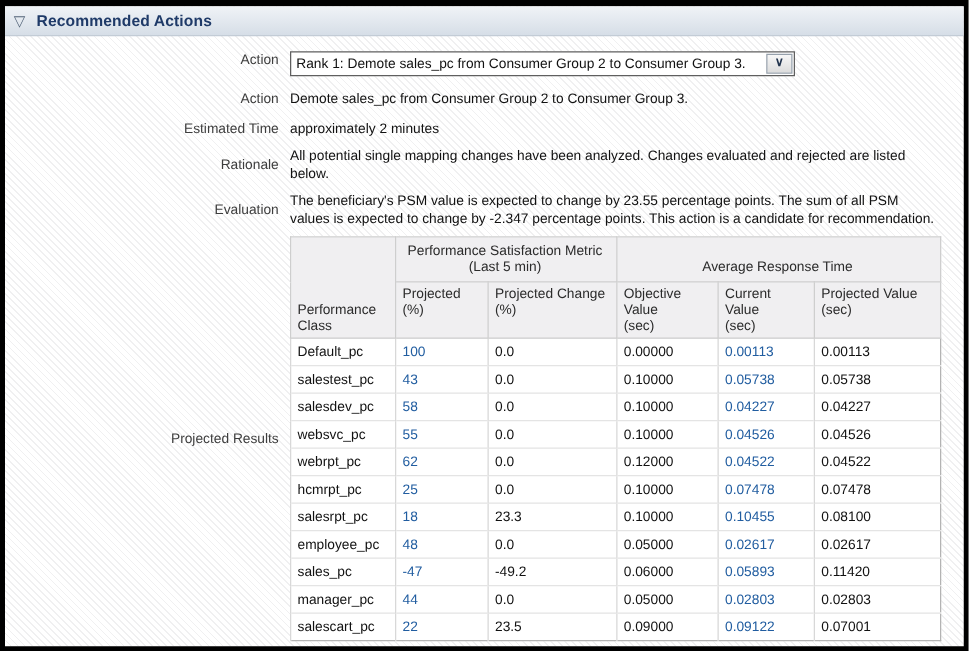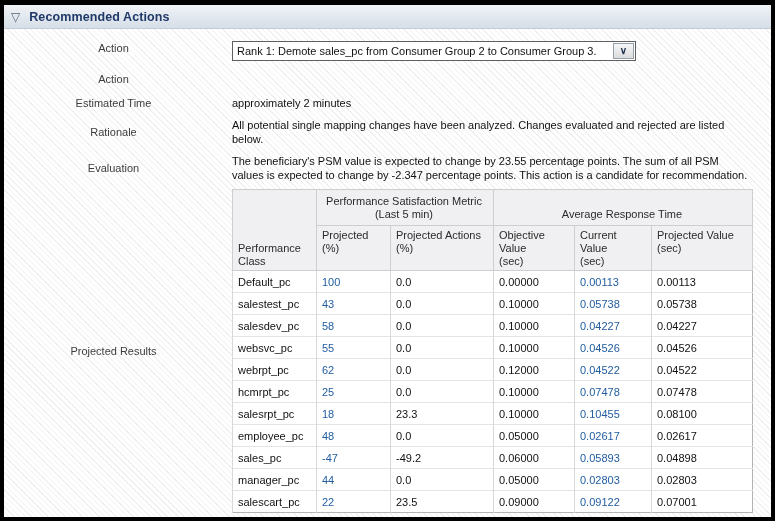--- a/index.html
+++ b/index.html
@@ -26,21 +26,21 @@
   .band .tri{
     color:#55657a;font-size:12px;line-height:1;margin-right:9px;cursor:pointer;
   }
   .band .title{
     color:#1f3a68;font-weight:bold;font-size:12.5px;letter-spacing:0.1px;
   }
   .form-row{display:flex;align-items:flex-start;}
   .form-row.center{align-items:center;}
   .lbl{
     width:228px;min-width:228px;box-sizing:border-box;
-    text-align:center;padding-right:9px;
+    text-align:right;padding-right:9px;
     color:#3d3d3d;font-size:11px;line-height:14px;
   }
   .val{font-size:11px;color:#111;line-height:14px;}
   .wrap{max-width:516px;}
 
   
   .combo{
     position:relative;
     width:404px;height:20px;box-sizing:border-box;
     border:1px solid #5f5f5f;
@@ -112,20 +112,21 @@
     <div class="val">
       <div class="combo">
         <span class="combo-text">Rank 1: Demote sales_pc from Consumer Group 2 to Consumer Group 3.</span>
         <span class="combo-btn">∨</span>
       </div>
     </div>
   </div>
 
   <div class="form-row mt2">
     <div class="lbl">Action</div>
+    <div class="val">Demote sales_pc from Consumer Group 2 to Consumer Group 3.</div>
   </div>
 
   <div class="form-row mt3">
     <div class="lbl">Estimated Time</div>
     <div class="val">approximately 2 minutes</div>
   </div>
 
   <div class="form-row center mt5">
     <div class="lbl">Rationale</div>
     <div class="val wrap">All potential single mapping changes have been analyzed. Changes evaluated and rejected are listed below.</div>
@@ -158,21 +159,21 @@
             </th>
             <th colspan="3" class="group-art">
               <span>Average Response Time</span>
             </th>
           </tr>
           <tr>
             <th style="height:28px">
               <span>Projected</span><br><span>(%)</span>
             </th>
             <th>
-              <span>Projected Actions</span><br><span>(%)</span>
+              <span>Projected Change</span><br><span>(%)</span>
             </th>
             <th>
               <span>Objective Value</span><br><span>(sec)</span>
             </th>
             <th>
               <span>Current Value</span><br><span>(sec)</span>
             </th>
             <th>
               <span>Projected Value</span><br><span>(sec)</span>
             </th>
@@ -242,21 +243,21 @@
             <td>0.05000</td>
             <td class="blue">0.02617</td>
             <td>0.02617</td>
           </tr>
           <tr>
             <td>sales_pc</td>
             <td class="blue">-47</td>
             <td>-49.2</td>
             <td>0.06000</td>
             <td class="blue">0.05893</td>
-            <td>0.04898</td>
+            <td>0.11420</td>
           </tr>
           <tr>
             <td>manager_pc</td>
             <td class="blue">44</td>
             <td>0.0</td>
             <td>0.05000</td>
             <td class="blue">0.02803</td>
             <td>0.02803</td>
           </tr>
           <tr>

